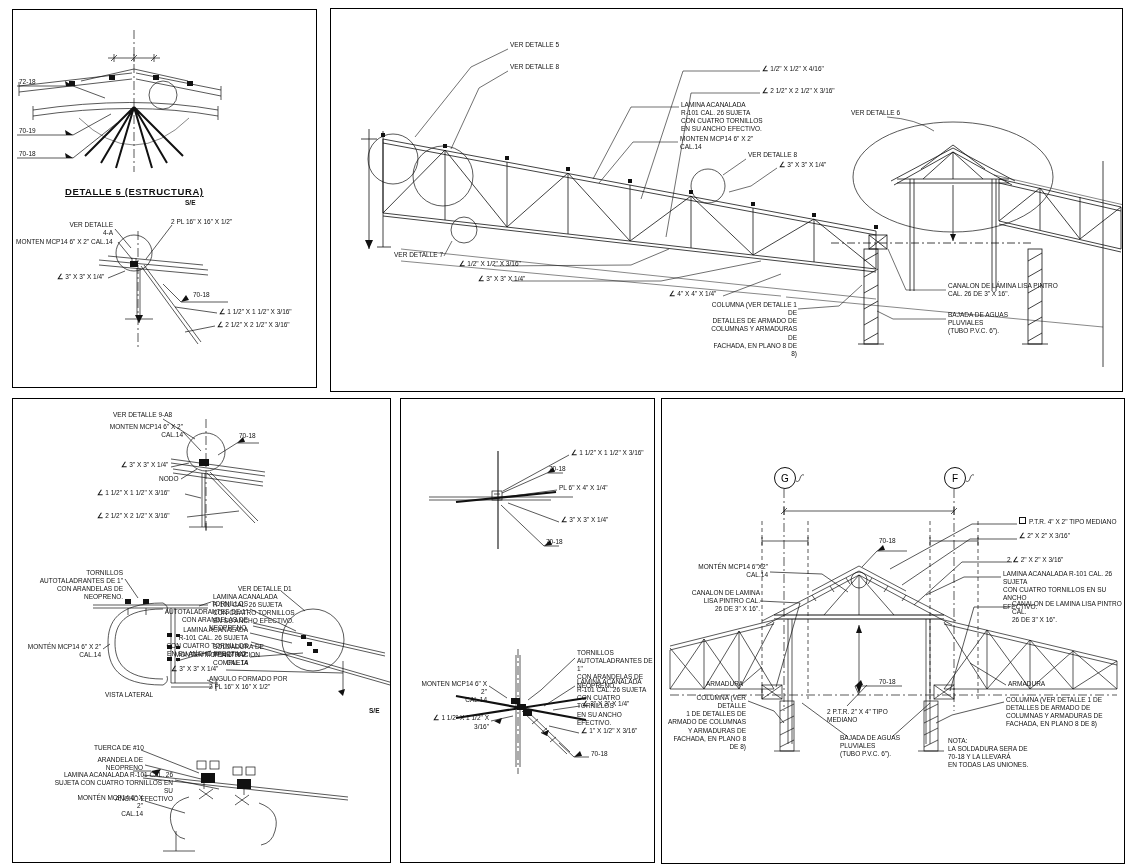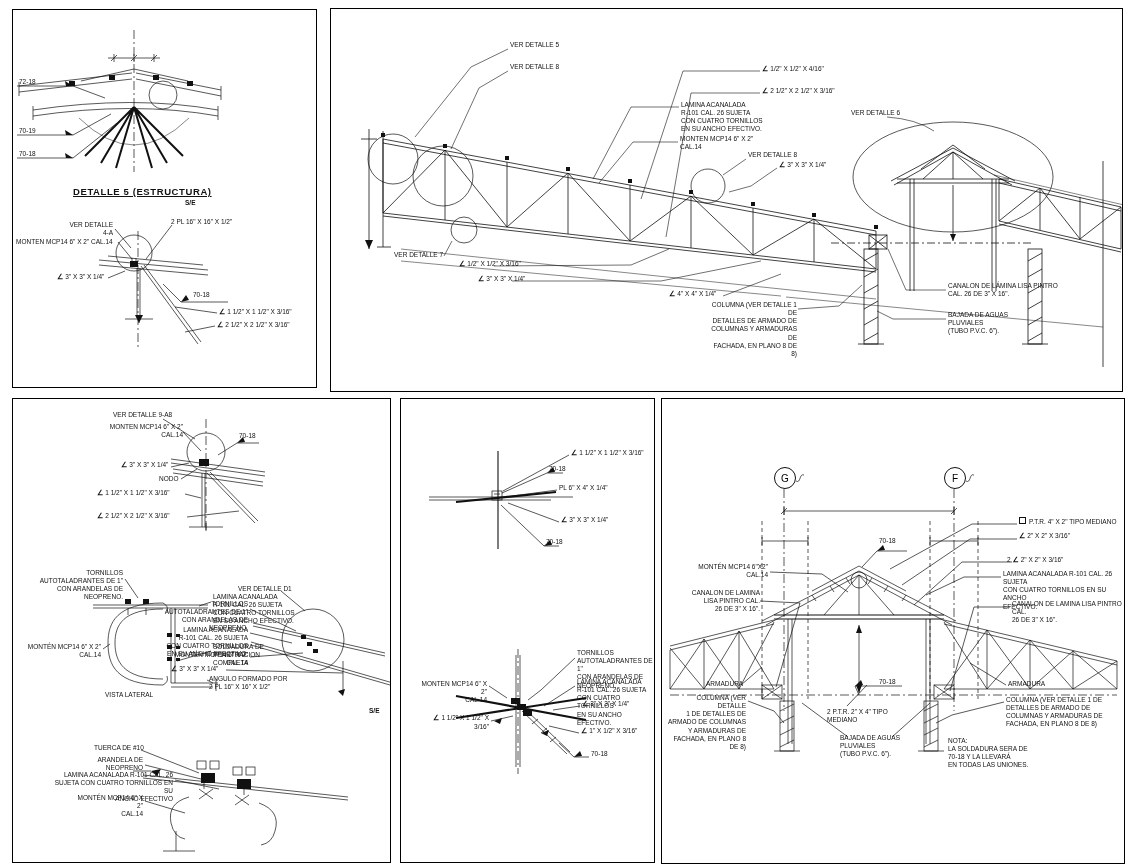--- a/index.html
+++ b/index.html
@@ -56,21 +56,21 @@
           <rect x="174" y="71" width="6" height="5"></rect>
         <rect x="117" y="251" width="8" height="6"></rect>
         <path d="M60,76l-8,-5l1,5z M60,125l-8,-5l1,5z M60,148l-8,-5l1,5z"></path>
         <path d="M168,292l5,-7l3,5z"></path>
         <path d="M126,313l-4,-8h8z"></path>
       </g>
     </svg>
     <div class="lbl" style="left:6px;top:68px">72-18</div>
     <div class="lbl" style="left:6px;top:117px">70-19</div>
     <div class="lbl" style="left:6px;top:140px">70-18</div>
-    <div class="lbl ttl" style="left:60px;top:176px">DETALLE 5 (ESTRUCTURA)</div>
+    <div class="lbl ttl" style="left:52px;top:176px">DETALLE 5 (ESTRUCTURA)</div>
     <div class="lbl se" style="left:172px;top:189px">S/E</div>
     <div class="lbl r" style="left:52px;top:211px;width:48px">VER DETALLE
 4-A</div>
     <div class="lbl" style="left:3px;top:228px">MONTEN MCP14 6" X 2" CAL.14</div>
     <div class="lbl" style="left:158px;top:208px">2 PL 16" X 16" X 1/2"</div>
     <div class="lbl" style="left:44px;top:263px"><span class="ico-ang"></span><span>3" X 3" X 1/4"</span></div>
     <div class="lbl" style="left:180px;top:281px">70-18</div>
     <div class="lbl" style="left:206px;top:298px"><span class="ico-ang"></span><span>1 1/2" X 1 1/2" X 3/16"</span></div>
     <div class="lbl" style="left:204px;top:311px"><span class="ico-ang"></span><span>2 1/2" X 2 1/2" X 3/16"</span></div>
   </section>

